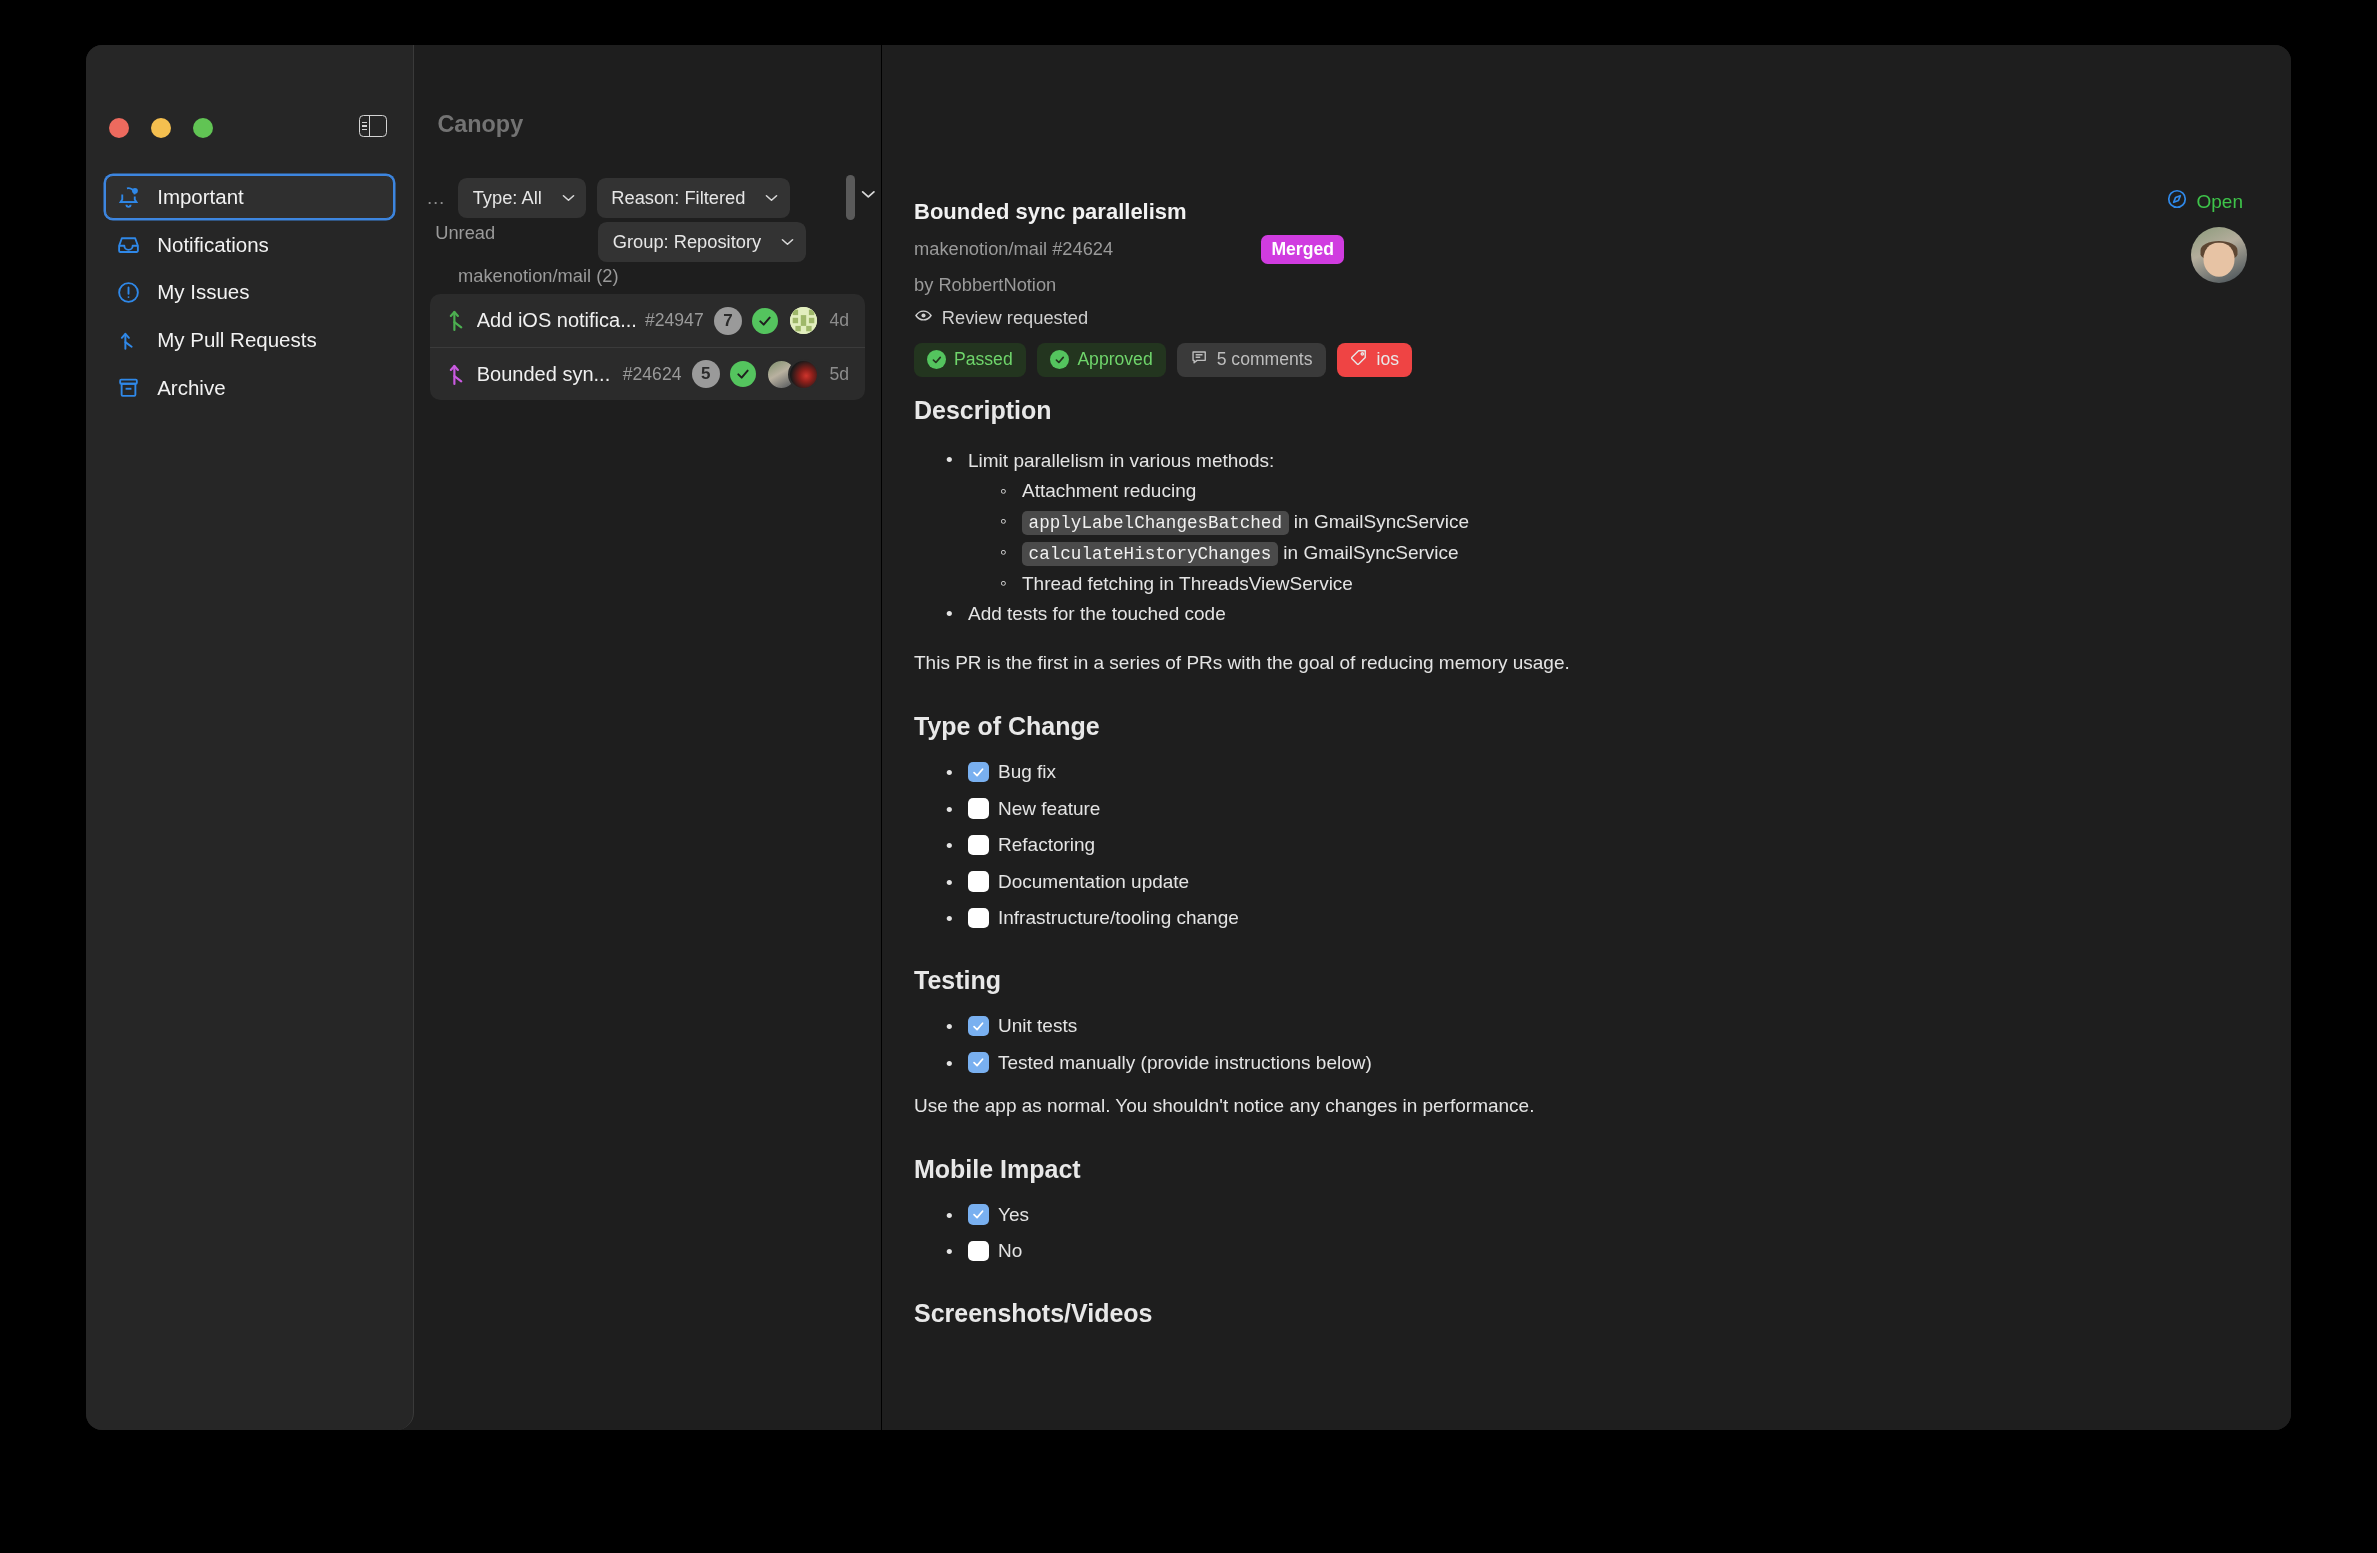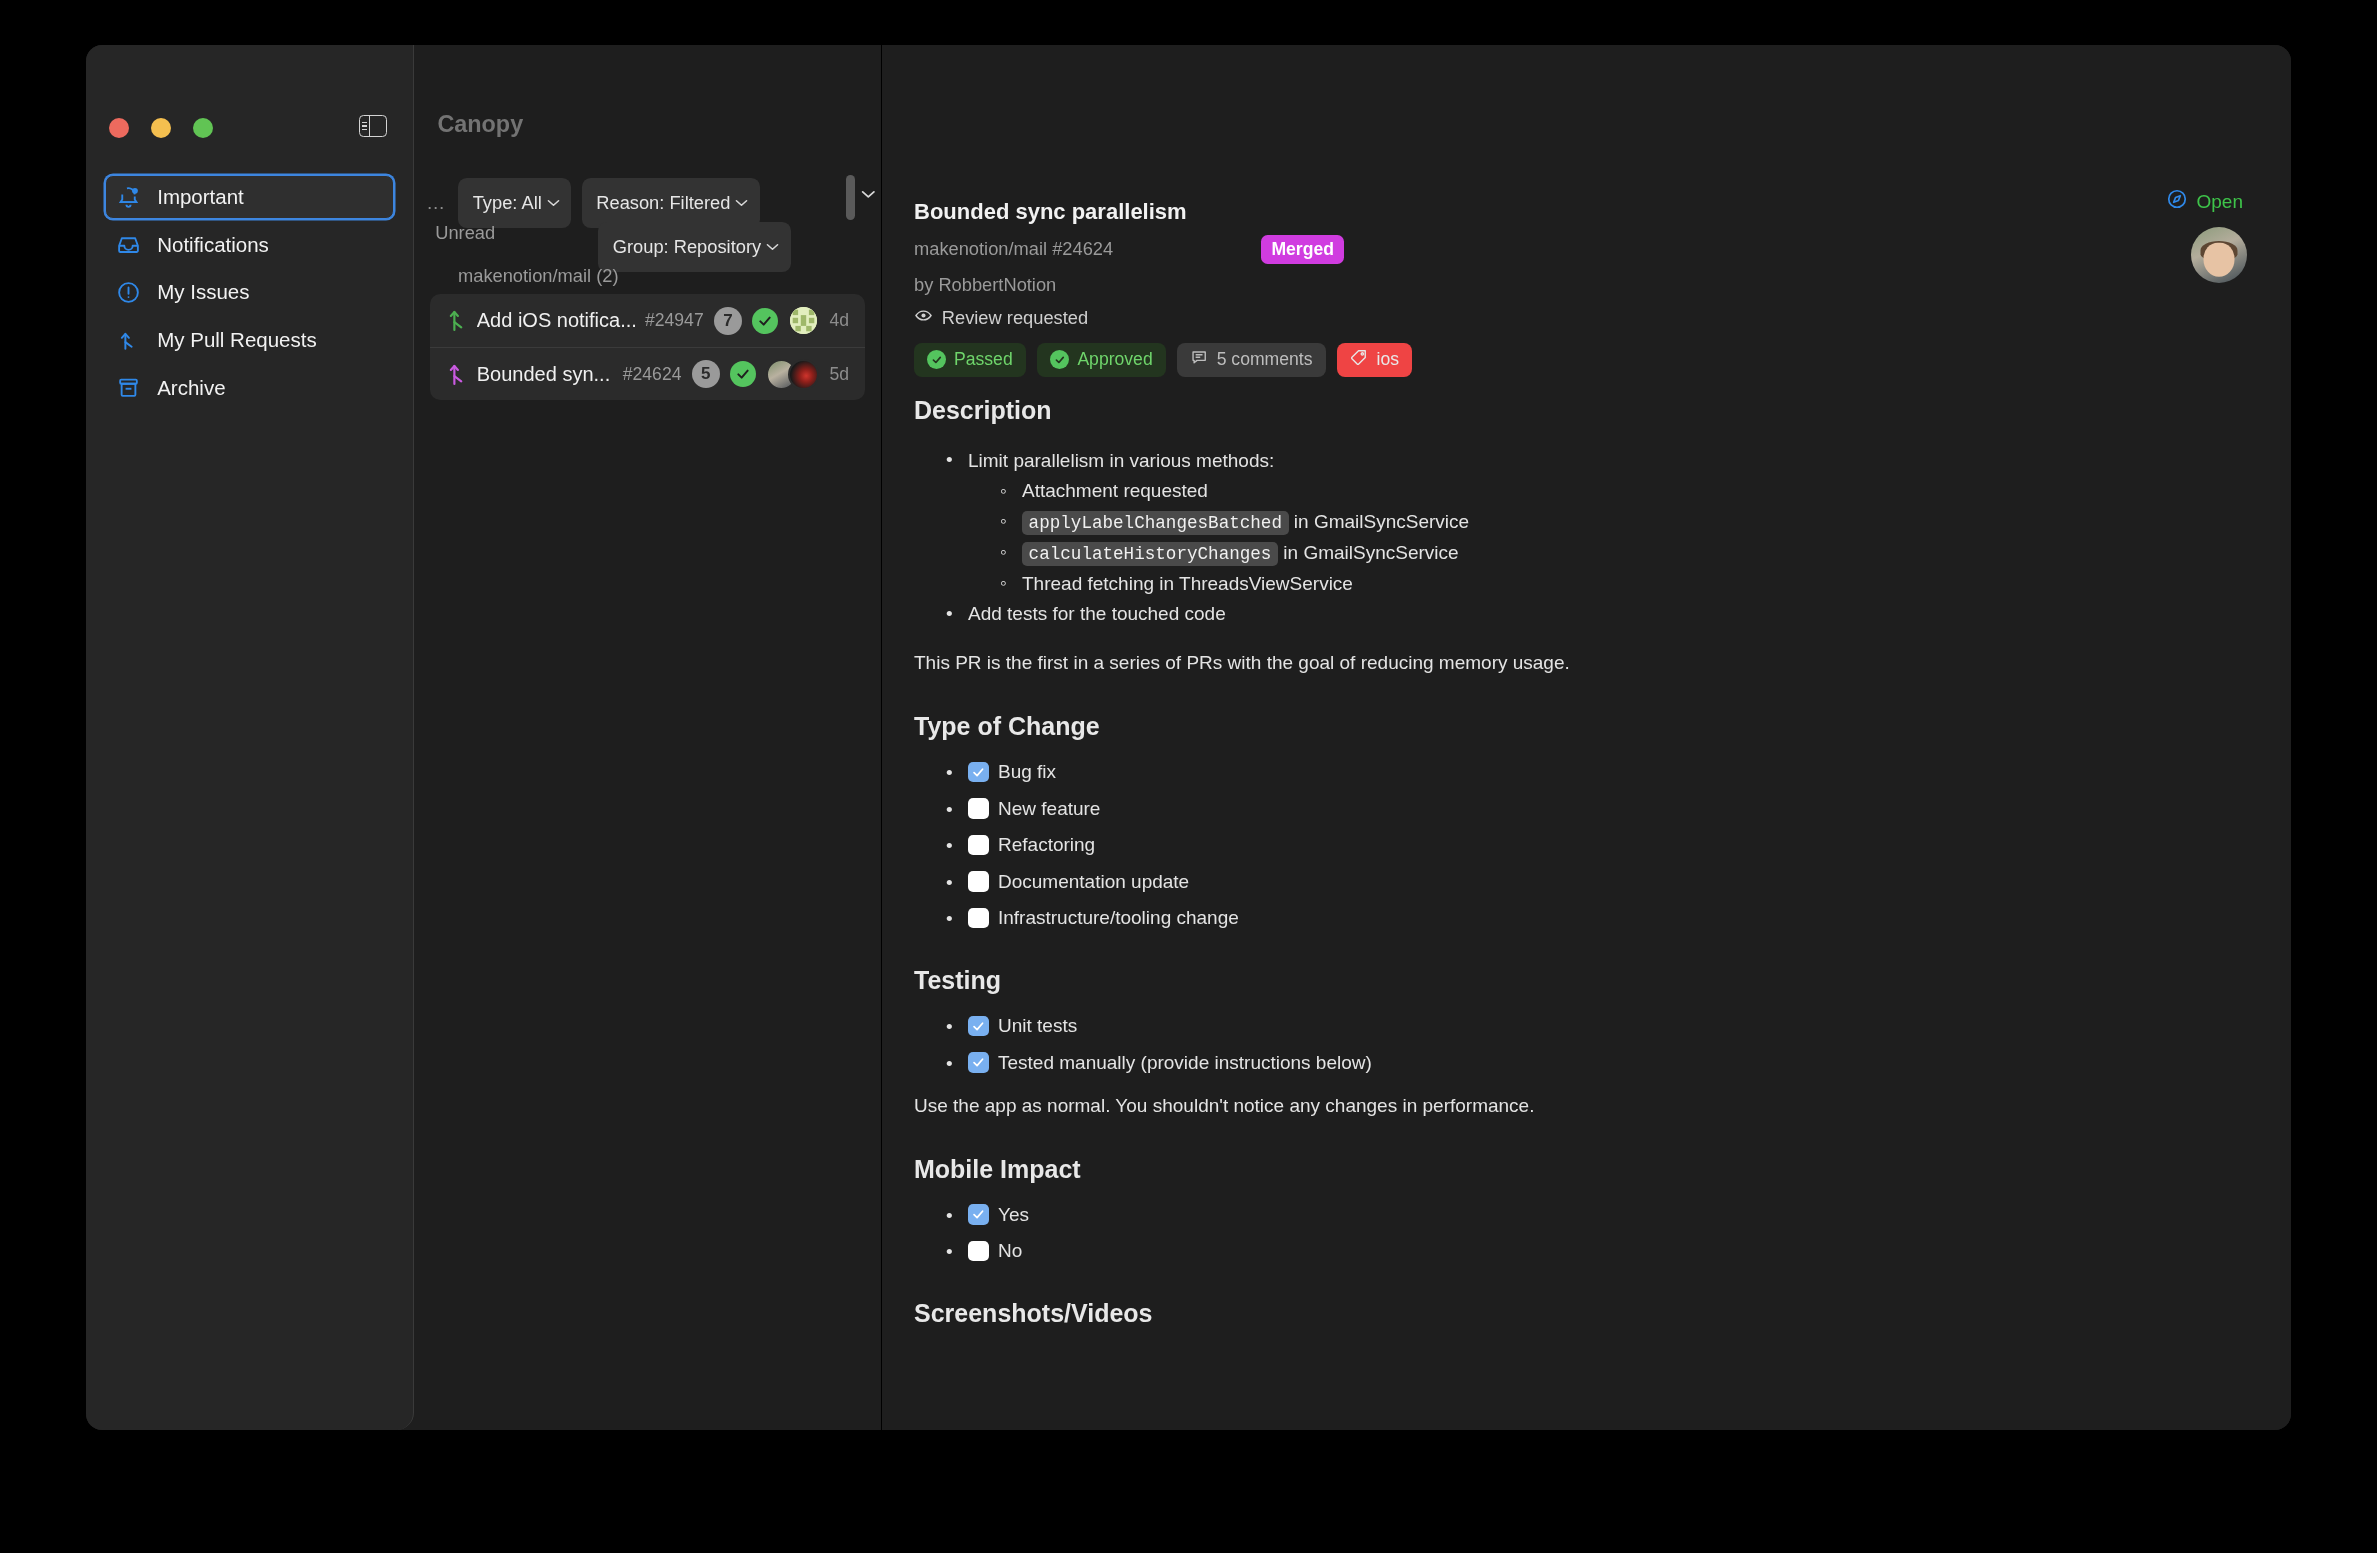--- a/index.html
+++ b/index.html
@@ -86,22 +86,22 @@
     position: absolute; left: 23.4px; top: 66px;
     font-size: 23.4px; font-weight: bold; color: #737373;
   }
   #filter-row-1 {
     position: absolute; left: 0px; top: 133px; right: 0;
     display: flex; align-items: center; gap: 10.2px; padding-left: 10.2px;
   }
   .ellipsis-btn { color: #8d8d8d; font-size: 19px; letter-spacing: 0.7px; padding: 0 2.9px; }
   .chip {
     background: #333333; border-radius: 8.8px;
-    height: 50px; display: inline-flex; align-items: center;
-    padding: 0 11.7px 0 14.6px; gap: 5px;
+    height: 40px; display: inline-flex; align-items: center;
+    padding: 0 11.7px 0 14.6px; gap: 20px;
     color: #e6e6e6; font-size: 18.3px; white-space: nowrap;
   }
   .chev { width: 13px; height: 8px; flex: 0 0 13px; }
   .chev svg { display: block; }
   .chip-overflow-chev {
     position: absolute; right: 5.9px; top: 143px;
     width: 14.6px; height: 8.8px;
   }
   #filter-scroll-thumb {
     position: absolute; right: 26px; top: 130px;
@@ -536,21 +536,21 @@
 
     <div id="md-body">
 
       <h2 class="md-h2">Description</h2>
 
       <ul class="md-list">
         <li>
           <span>Limit parallelism in various methods:</span>
           <ul class="md-sub">
             <li>
-              <span>Attachment requested</span>
+              <span>Attachment reducing</span>
             </li>
             <li>
               <code class="inline">applyLabelChangesBatched</code><span> in GmailSyncService</span>
             </li>
             <li>
               <code class="inline">calculateHistoryChanges</code><span> in GmailSyncService</span>
             </li>
             <li>
               <span>Thread fetching in ThreadsViewService</span>
             </li>

